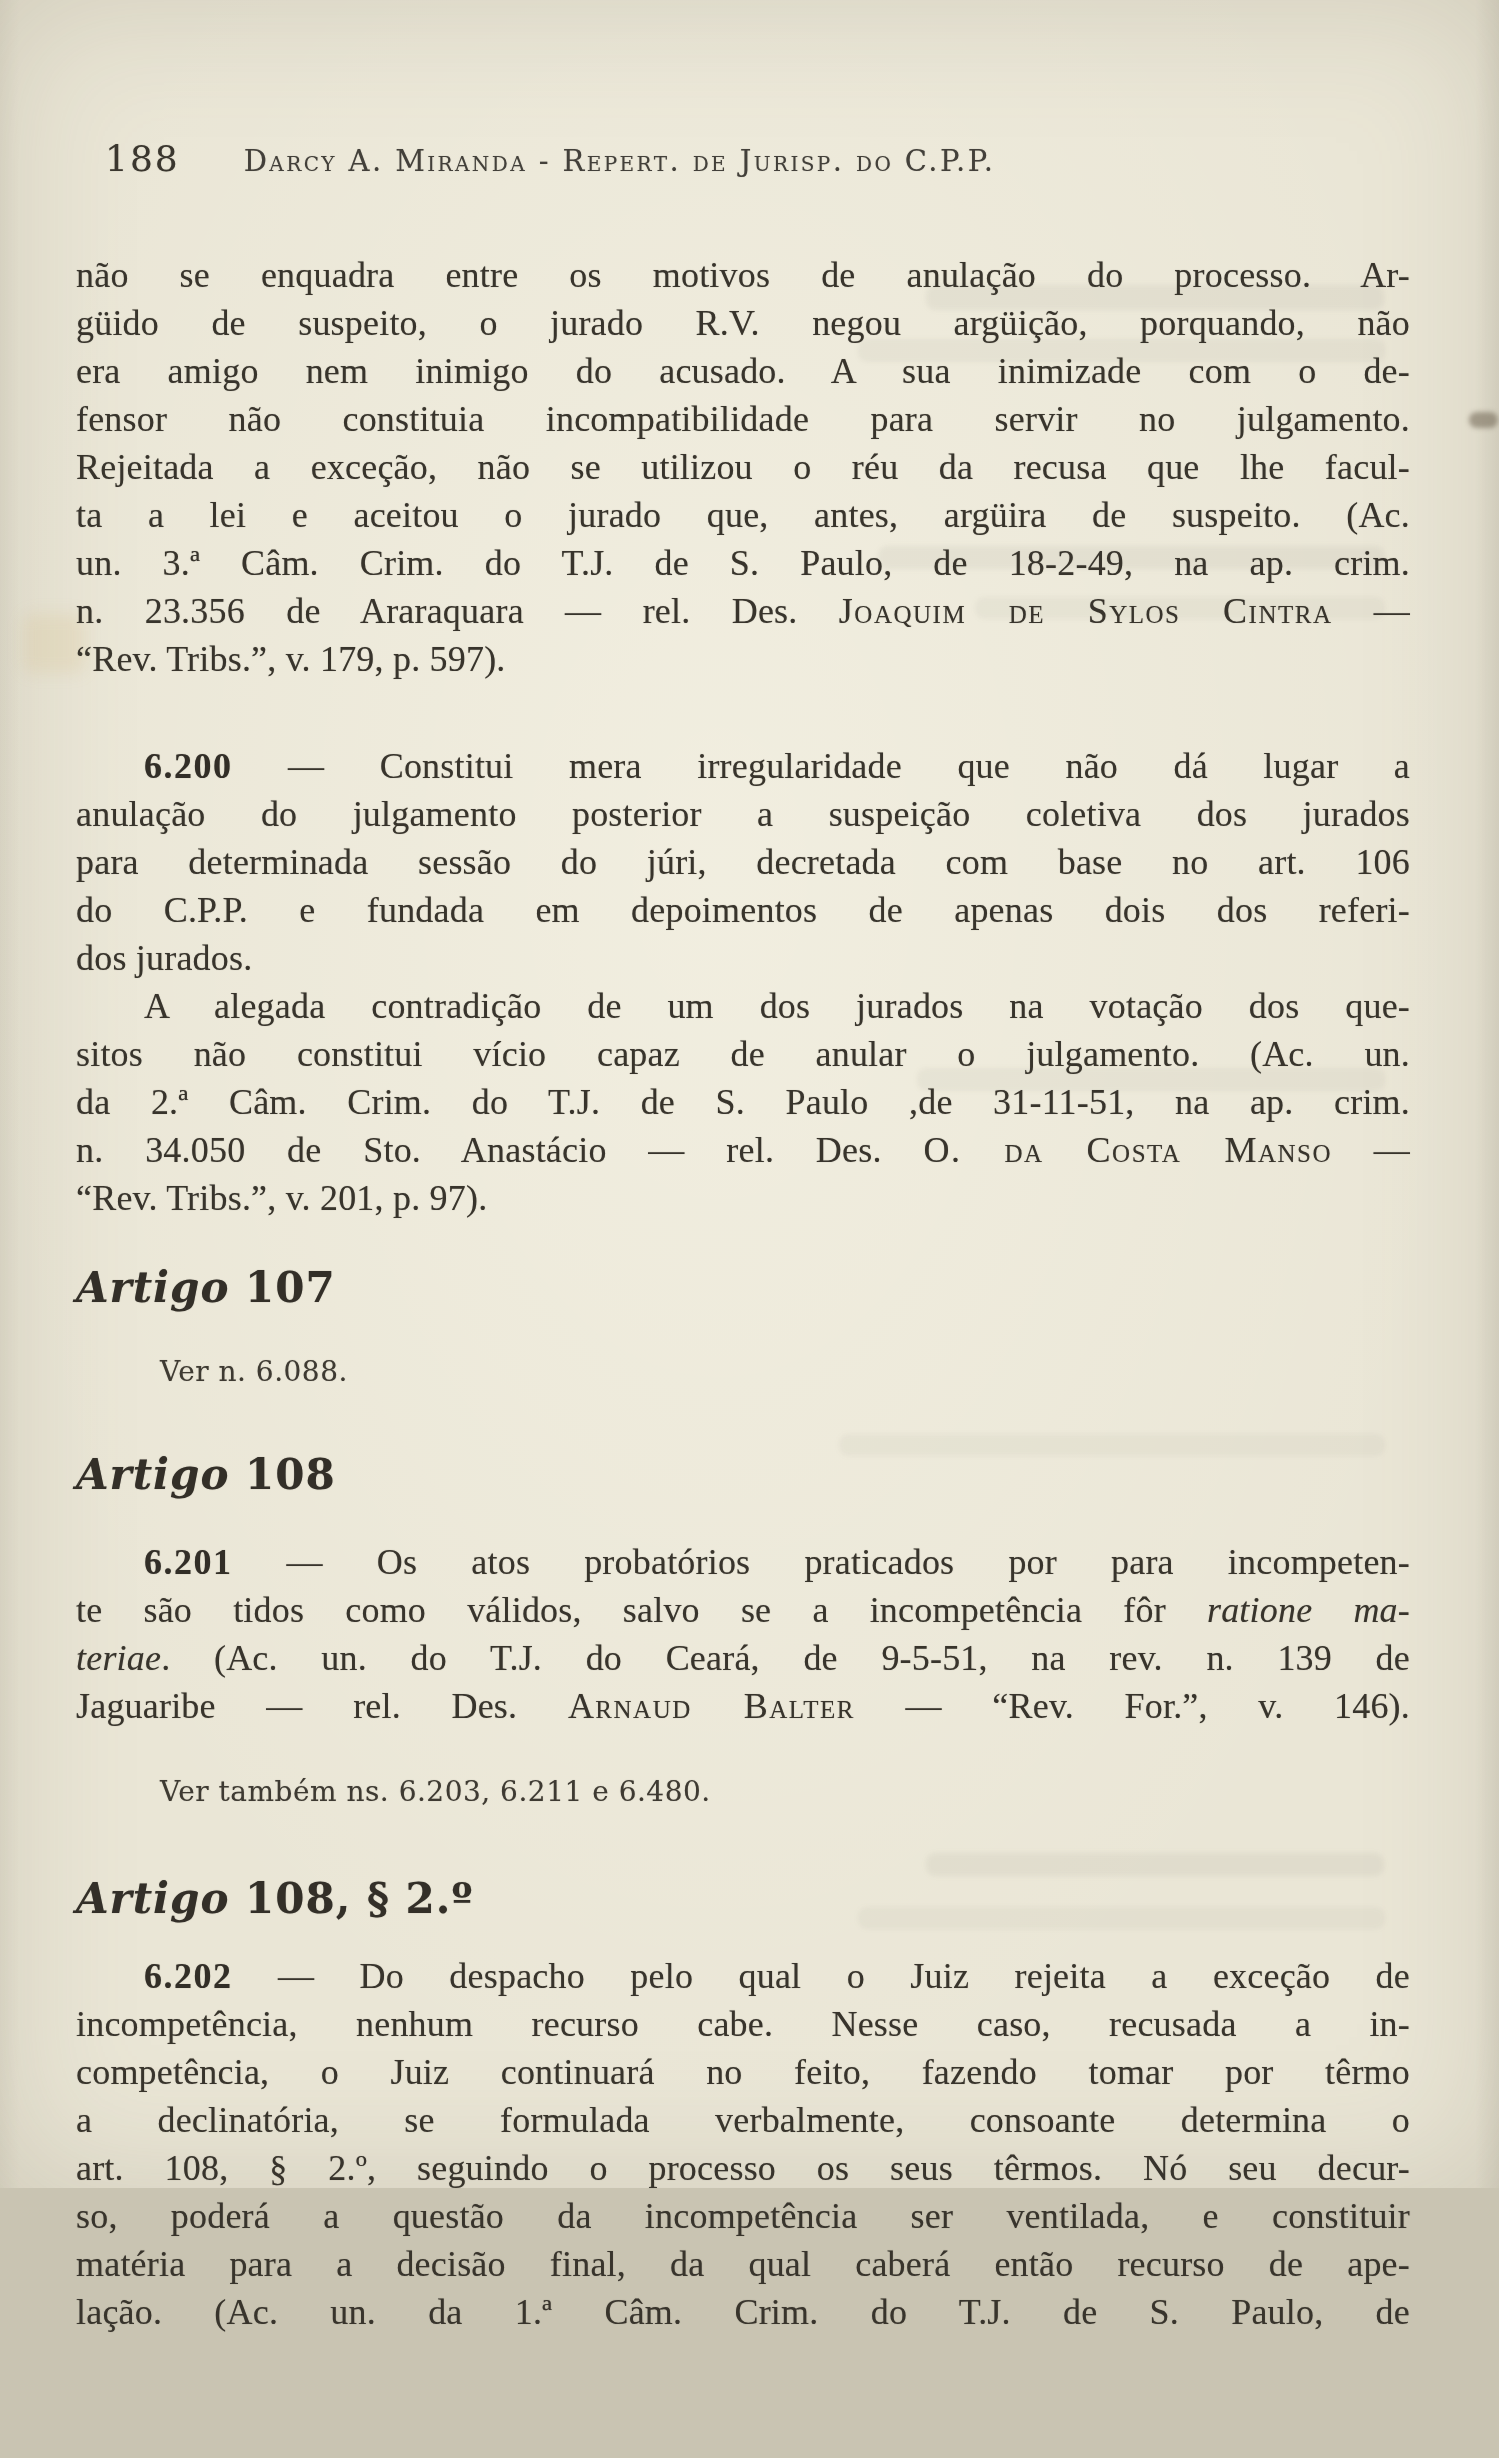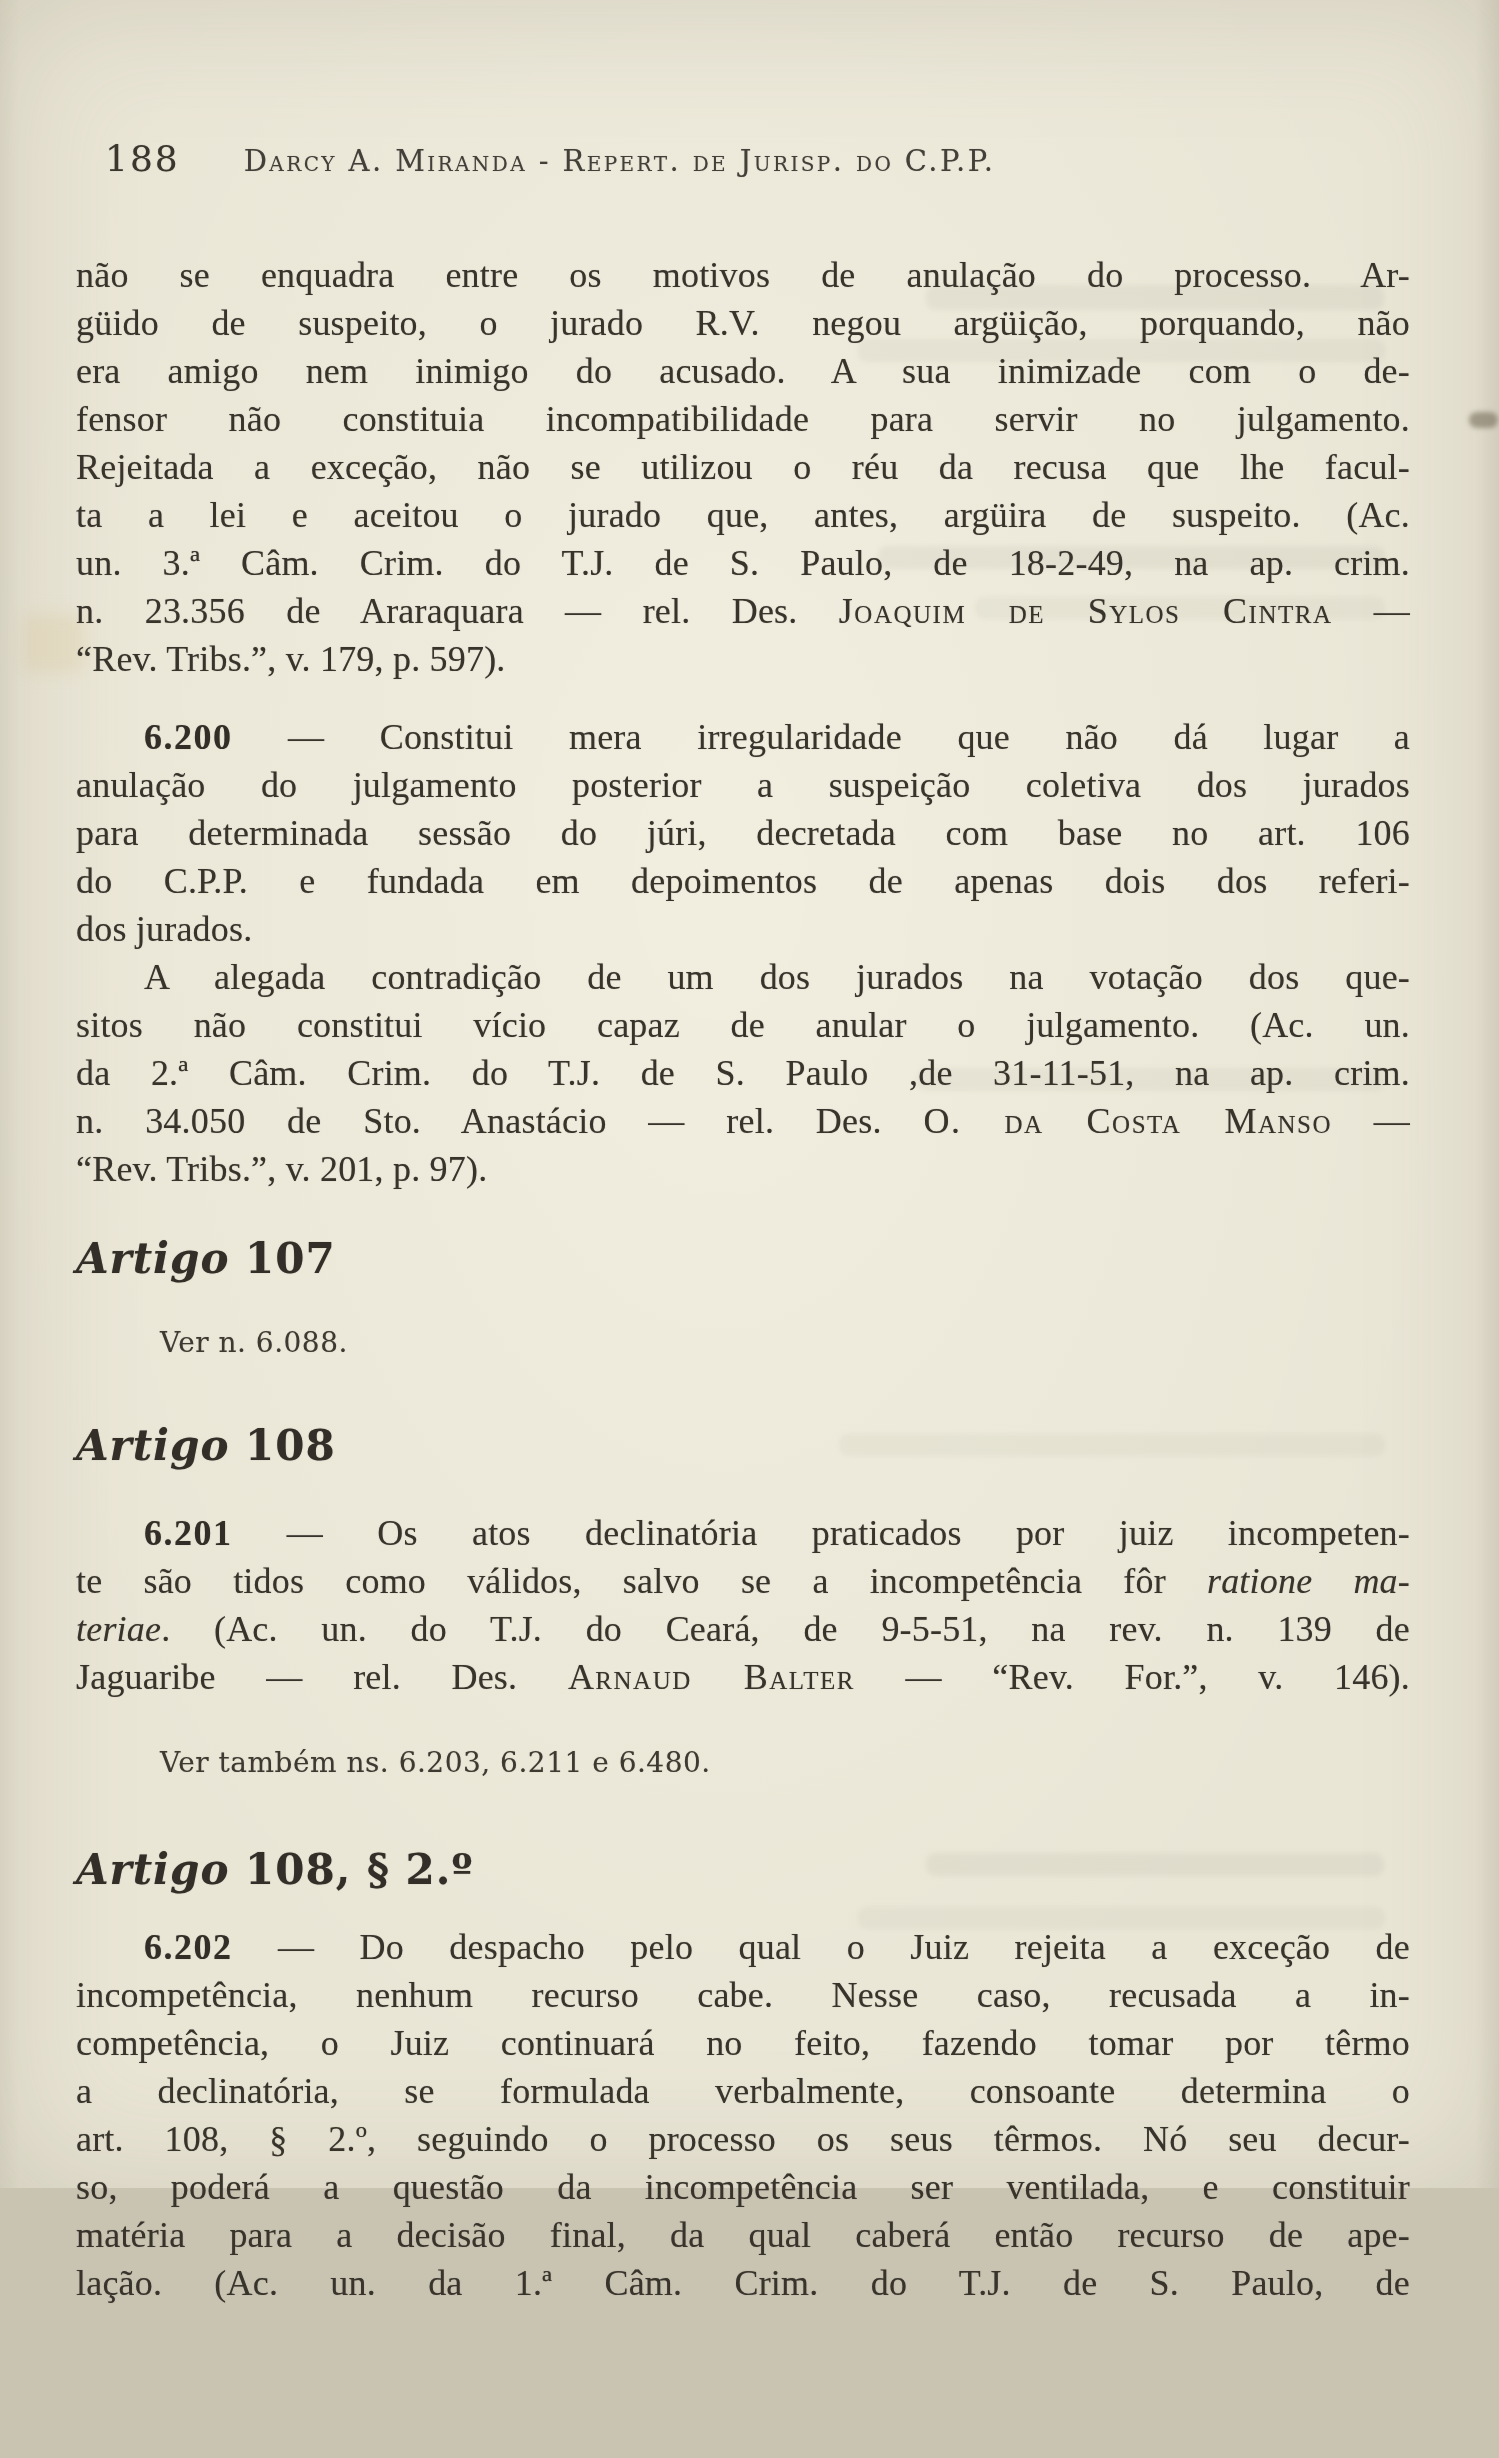--- a/index.html
+++ b/index.html
@@ -36,21 +36,21 @@
     letter-spacing:0.2px;
     font-family:Liberation Serif, serif;
   }
   .ln.tail{text-align-last:left;}
   .ln.ind{text-indent:68px;}
   .num{font-weight:bold;letter-spacing:1.5px;color:#322e27;}
   .sc{font-variant:small-caps;letter-spacing:1.5px;}
   .it{font-style:italic;}
   .para{margin:0;}
   .p1{margin-top:72px;}
-  .s6200{margin-top:30px;}
+  .s6200{margin-top:59px;}
   .p3{margin-top:0;}
   .art{
     font-size:42px;font-weight:bold;margin:0;color:#332f28;
     text-shadow:0 0 1px rgba(51,47,40,.4);letter-spacing:1px;
   }
   .aw{font-style:italic;}
   .art107{margin-top:41px;}
   .note{
     font-size:28px;line-height:37px;padding-left:84px;color:#3e3a32;
     text-shadow:0 0 1px rgba(62,58,50,.35);letter-spacing:0.5px;
@@ -114,21 +114,21 @@
         <div class="ln tail">“Rev. Tribs.”, v. 201, p. 97).</div>
       </section>
 
       <h2 class="art art107"><span class="aw">Artigo</span> <span class="an">107</span></h2>
 
       <div class="note note1">Ver n. 6.088.</div>
 
       <h2 class="art art108"><span class="aw">Artigo</span> <span class="an">108</span></h2>
 
       <section class="para s6201">
-        <div class="ln ind"><span class="num">6.201</span><span> — Os atos declinatória praticados por juiz incompeten-</span></div>
+        <div class="ln ind"><span class="num">6.201</span><span> — Os atos probatórios praticados por para incompeten-</span></div>
         <div class="ln"><span>te são tidos como válidos, salvo se a incompetência fôr </span><span class="it">ratione ma-</span></div>
         <div class="ln"><span class="it">teriae</span><span>. (Ac. un. do T.J. do Ceará, de 9-5-51, na rev. n. 139 de</span></div>
         <div class="ln"><span>Jaguaribe — rel. Des. </span><span class="sc">Arnaud Balter</span><span> — “Rev. For.”, v. 146).</span></div>
       </section>
 
       <div class="note note2">Ver também ns. 6.203, 6.211 e 6.480.</div>
 
       <h2 class="art art108p2"><span class="aw">Artigo</span> <span class="an">108, § 2.º</span></h2>
 
       <section class="para s6202">

